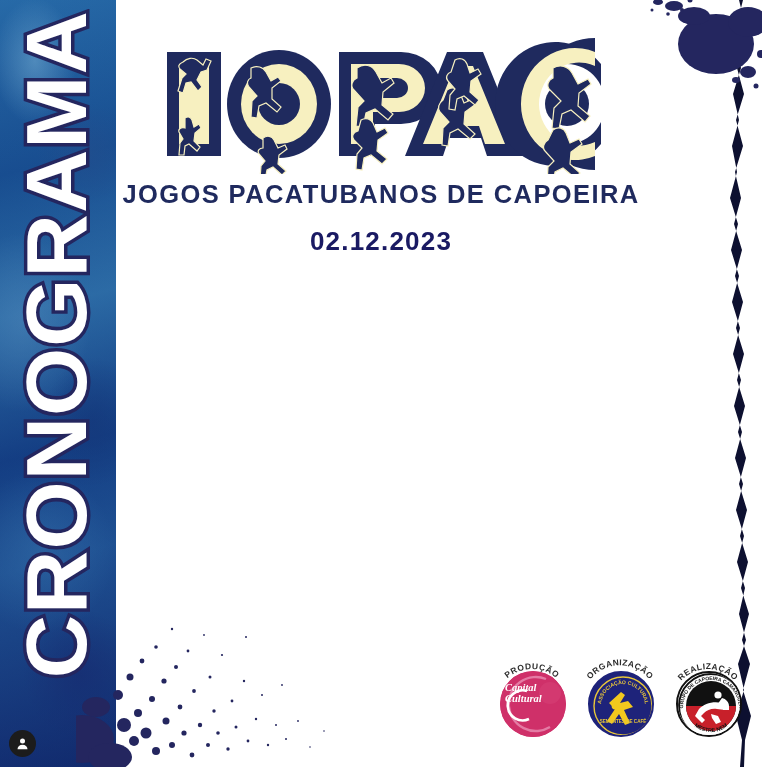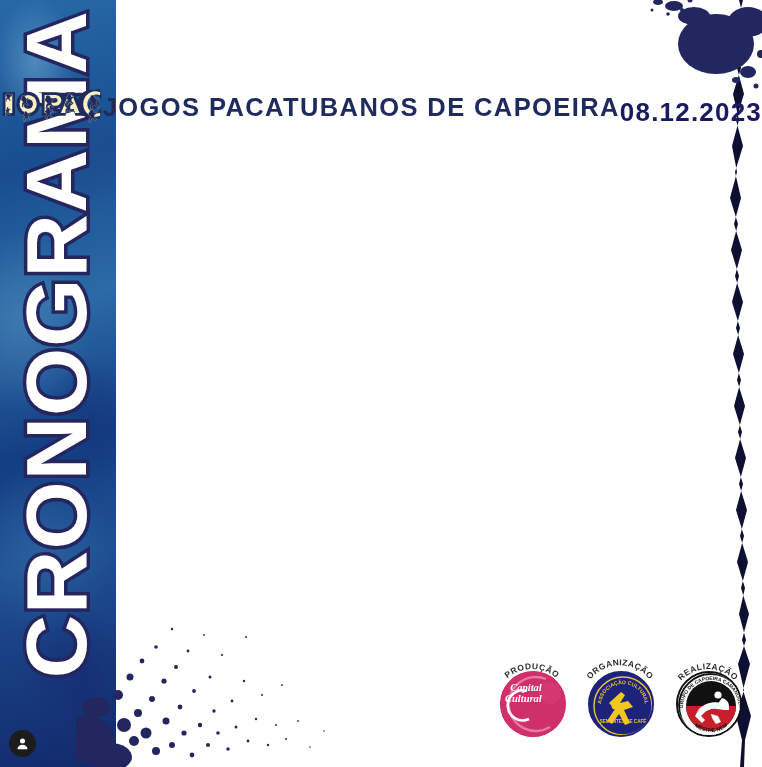--- a/index.html
+++ b/index.html
@@ -33,21 +33,21 @@
       transform:scaleX(1.02);
       -webkit-text-stroke:7px #24265f;paint-order:stroke fill;
       text-shadow:0 0 0 #24265f;white-space:nowrap;padding-left:28px;}
 
   
   .splat{position:absolute;pointer-events:none;}
   .splat-tr{right:-6px;top:-14px;width:170px;height:120px;}
   .splat-bl{left:76px;bottom:-4px;width:300px;height:150px;}
 
   
-  .logo-block{position:absolute;left:0;right:0;top:34px;display:flex;align-items:center;}
+  .logo-block{position:absolute;left:0;right:0;top:34px;display:flex;flex-direction:column;align-items:center;}
   .iopac-svg{display:block;}
   .subtitle{margin-top:6px;font-size:25.5px;font-weight:700;color:#1f2a5e;letter-spacing:1.4px;
      font-family:"Liberation Sans","DejaVu Sans",sans-serif;white-space:nowrap;}
   .date{margin-top:17px;font-size:26px;font-weight:700;color:#1a1a63;letter-spacing:1.2px;
      font-family:"Liberation Sans","DejaVu Sans",sans-serif;}
 
   
   .schedule{position:absolute;left:138px;top:296px;width:600px;}
   .sched-line{color:#0a0a0a;font-weight:700;font-size:27px;letter-spacing:.6px;
      line-height:1.0;margin-bottom:18.5px;white-space:nowrap;
@@ -59,21 +59,21 @@
   .sponsors{position:absolute;right:14px;bottom:18px;display:flex;align-items:flex-end;gap:8px;}
   .sponsor{position:relative;width:80px;height:92px;}
   .sponsor .arc-label{position:absolute;top:0;left:0;width:80px;height:34px;}
   .badge{position:absolute;left:8px;top:14px;width:66px;height:66px;border-radius:50%;overflow:hidden;}
 
   .badge-pink{background:#cf3069;}
   .badge-blue{background:#1e237a;border:2px solid #1e237a;box-sizing:border-box;}
   .badge-black{background:#ffffff;border:2px solid #111;box-sizing:border-box;}
 
   .cc-text{position:absolute;left:13px;top:25px;color:#fff;font-size:10.5px;font-weight:700;
-     line-height:1.05;font-family:"Liberation Serif","DejaVu Serif",serif;font-style:italic;text-align:right;}
+     line-height:1.05;font-family:"Liberation Serif","DejaVu Serif",serif;font-style:italic;}
 
   
   .avatar{position:absolute;left:9px;bottom:10px;width:27px;height:27px;border-radius:50%;
      background:#1c1c1c;display:flex;align-items:center;justify-content:center;}
 </style>
 </head>
 <body>
 
 <div id="poster">
 
@@ -242,21 +242,21 @@
         <path d="M398,34 c7,-4 15,-2 19,5 l6,11 10,-5 3,5 -12,9 -1,13 12,10 -5,6 -14,-12
                  -9,4 -3,15 -7,-1 2,-20 7,-7 -11,-11 c-4,-4 -2,-10 3,-12 z"></path>
 
         <path d="M398,96 c5,-4 11,-2 13,3 l4,10 9,-4 3,5 -11,8 -1,12 10,9 -5,5 -12,-10
                  -8,4 -2,13 -6,-1 1,-17 6,-6 -9,-10 c-3,-3 -1,-9 3,-11 z"></path>
       </g>
     </svg>
 
     <div class="subtitle">JOGOS PACATUBANOS DE CAPOEIRA</div>
 
-    <div class="date">08.12.2023</div>
+    <div class="date">02.12.2023</div>
   </div>
 
 
   <div class="sponsors">
 
     <div class="sponsor">
       <svg class="arc-label" viewBox="0 0 80 34">
         <defs>
             <path id="arcP" d="M8,32 A34,30 0 0 1 72,32" fill="none"></path>
           </defs>

